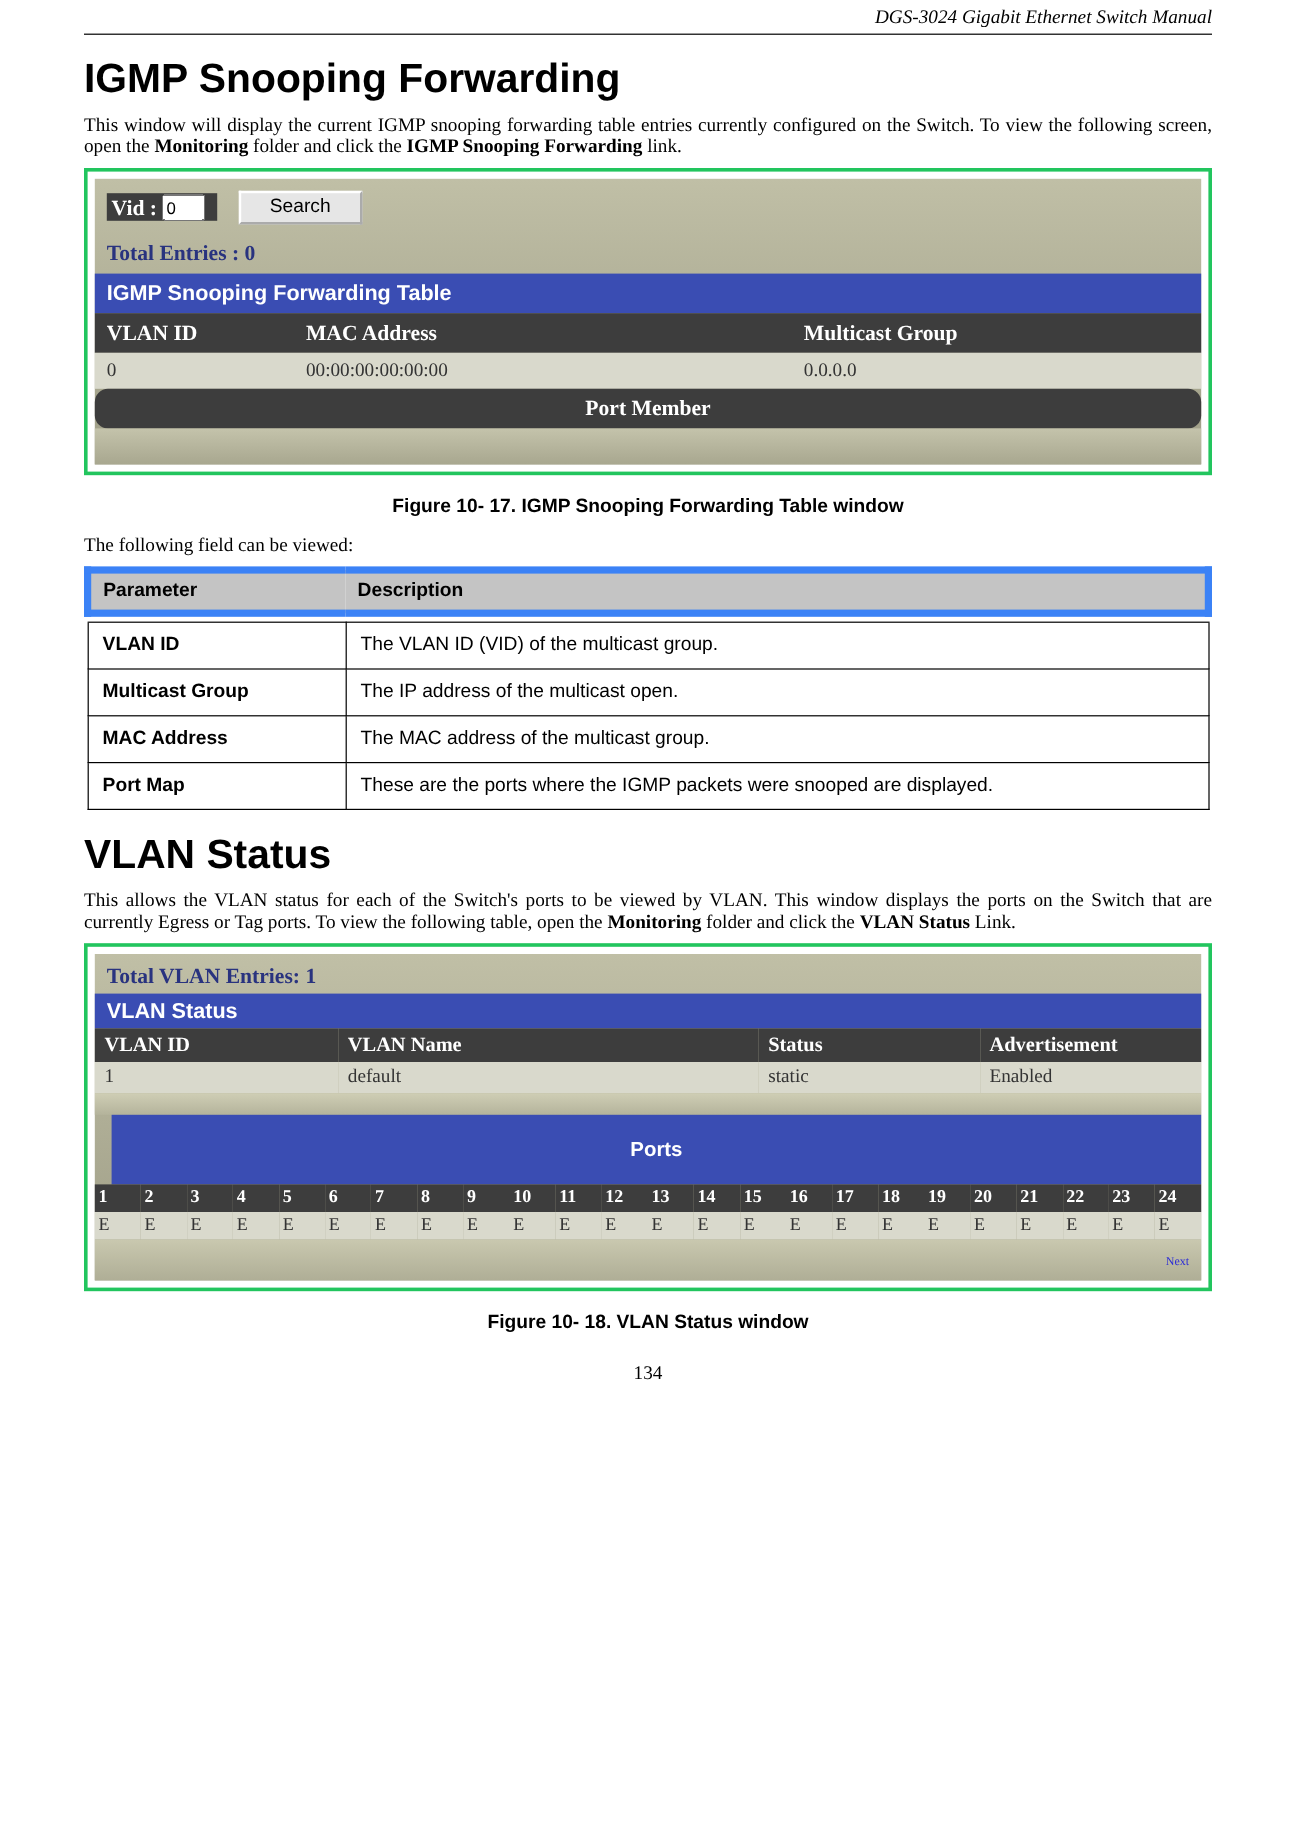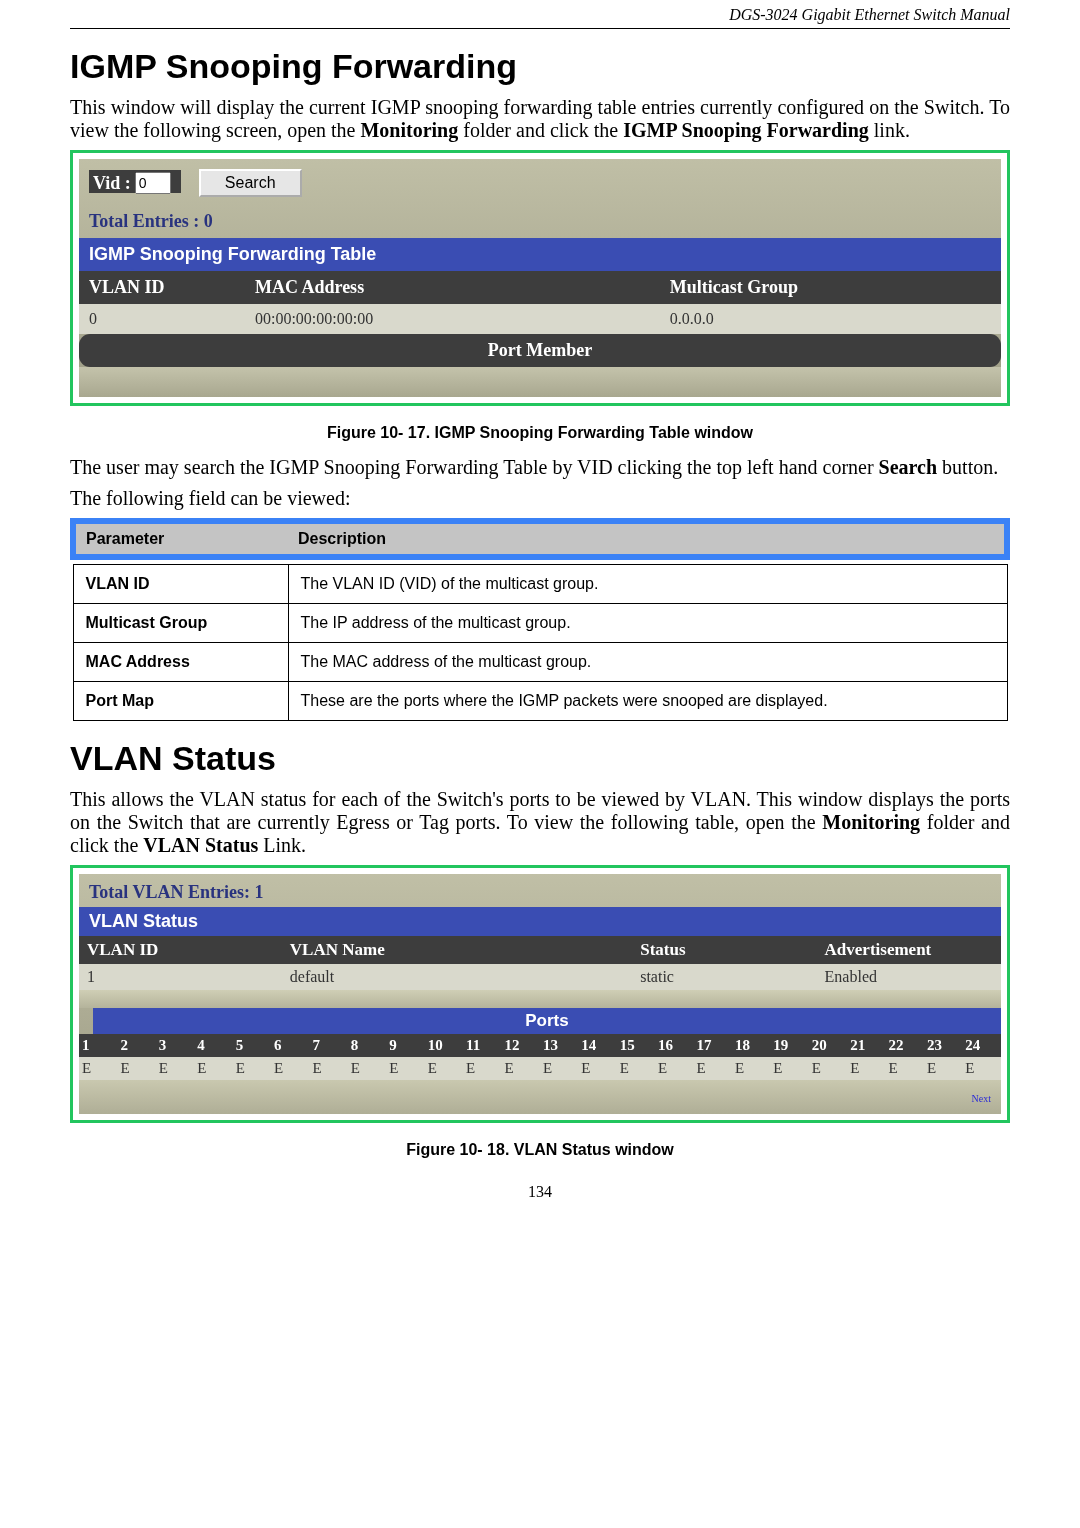--- a/index.html
+++ b/index.html
@@ -23,21 +23,21 @@
     border-top: 1px solid #000;
     margin-bottom: 4px;
   }
   h1.section-title {
     font-family: Arial, Helvetica, sans-serif;
     font-weight: bold;
     font-size: 34px;
     margin: 18px 0 10px 0;
   }
   p.body-text {
-    font-size: 20px;
+    font-size: 16px;
     text-align: justify;
     margin: 8px 0;
   }
   .body-text b { font-weight: bold; }
 
   
   .fig-box {
     border: 3px solid #22c55e;
     padding: 6px;
   }
@@ -195,21 +195,21 @@
     height: 18px;
     background: linear-gradient(#cfceb5, #b4b39b);
   }
   .ports-bar {
     background: #3a4db3;
     color: #fff;
     text-align: center;
     font-family: Arial, Helvetica, sans-serif;
     font-weight: bold;
     font-size: 17px;
-    padding: 3px 0;
+    padding: 19px 0;
     margin-left: 14px;
   }
   table.ports-tbl {
     width: 100%;
     border-collapse: collapse;
     font-family: Georgia, serif;
     table-layout: fixed;
   }
   .ports-tbl th {
     background: #3d3d3d;
@@ -283,41 +283,38 @@
         </tr>
       </tbody>
         </table>
       <div class="port-member-bar">Port Member</div>
       <div class="port-member-empty"></div>
     </div>
   </div>
 
   <div class="fig-caption">Figure 10- 17. IGMP Snooping Forwarding Table window</div>
 
-  <p class="body-text">
-    <span>The user may search the IGMP Snooping Forwarding Table by VID clicking the top left hand corner </span><b>Search</b><span> button.</span>
-  </p>
   <p class="body-text">The following field can be viewed:</p>
 
   <table class="param-tbl">
     <tbody>
         <tr>
       <th style="width:190px;border-right:none;">Parameter</th>
       <th style="border-left:none;">Description</th>
     </tr>
     <tr class="spacer-row">
           <td colspan="2"></td>
         </tr>
     <tr>
       <td class="label">VLAN ID</td>
       <td>The VLAN ID (VID) of the multicast group.</td>
     </tr>
     <tr>
       <td class="label">Multicast Group</td>
-      <td>The IP address of the multicast group.</td>
+      <td>The IP address of the multicast open.</td>
     </tr>
     <tr>
       <td class="label">MAC Address</td>
       <td>The MAC address of the multicast group.</td>
     </tr>
     <tr>
       <td class="label">Port Map</td>
       <td>These are the ports where the IGMP packets were snooped are displayed.</td>
     </tr>
   </tbody>

